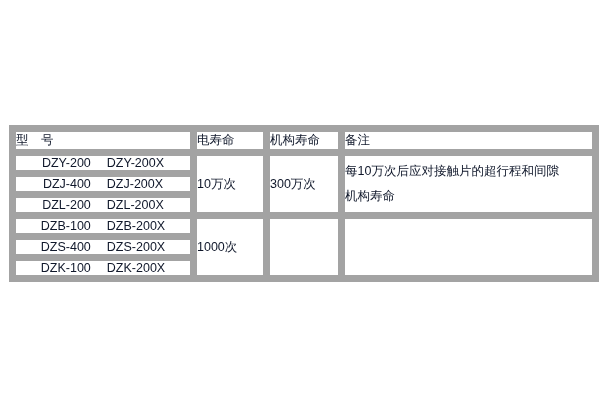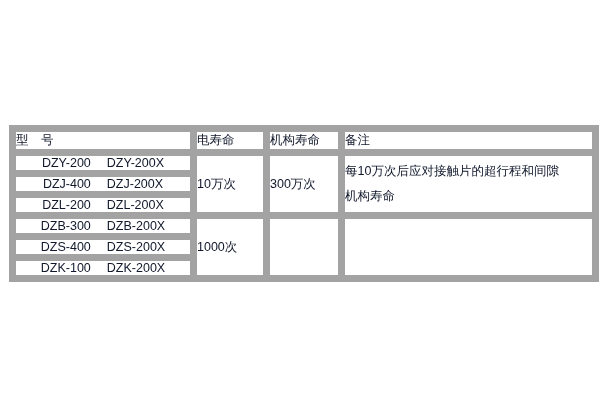--- a/index.html
+++ b/index.html
@@ -98,21 +98,21 @@
           <div class="model-pair">
             <span>DZL-200</span>
             <span>DZL-200X</span>
           </div>
         </td>
       </tr>
 
       <tr class="data-row">
         <td>
           <div class="model-pair">
-            <span>DZB-300</span>
+            <span>DZB-100</span>
             <span>DZB-200X</span>
           </div>
         </td>
         <td rowspan="3">1000次</td>
         <td rowspan="3"></td>
         <td rowspan="3" class="remarks-cell"></td>
       </tr>
 
       <tr class="data-row">
         <td>

